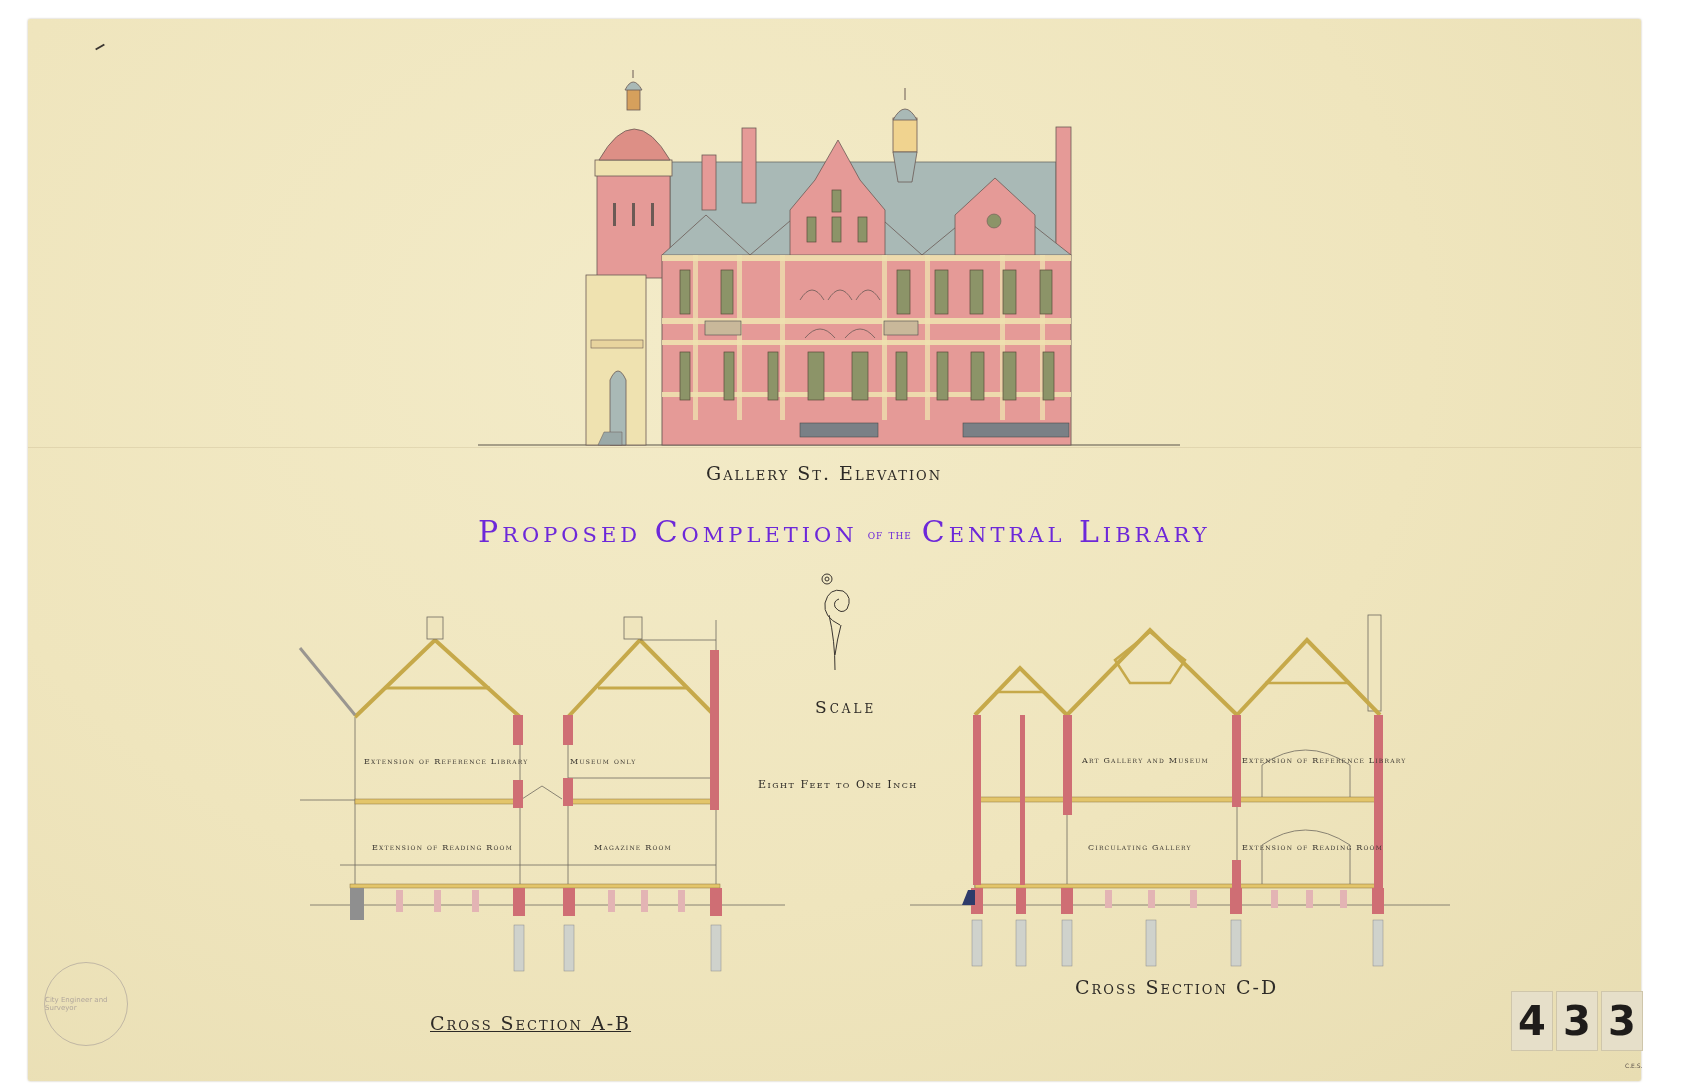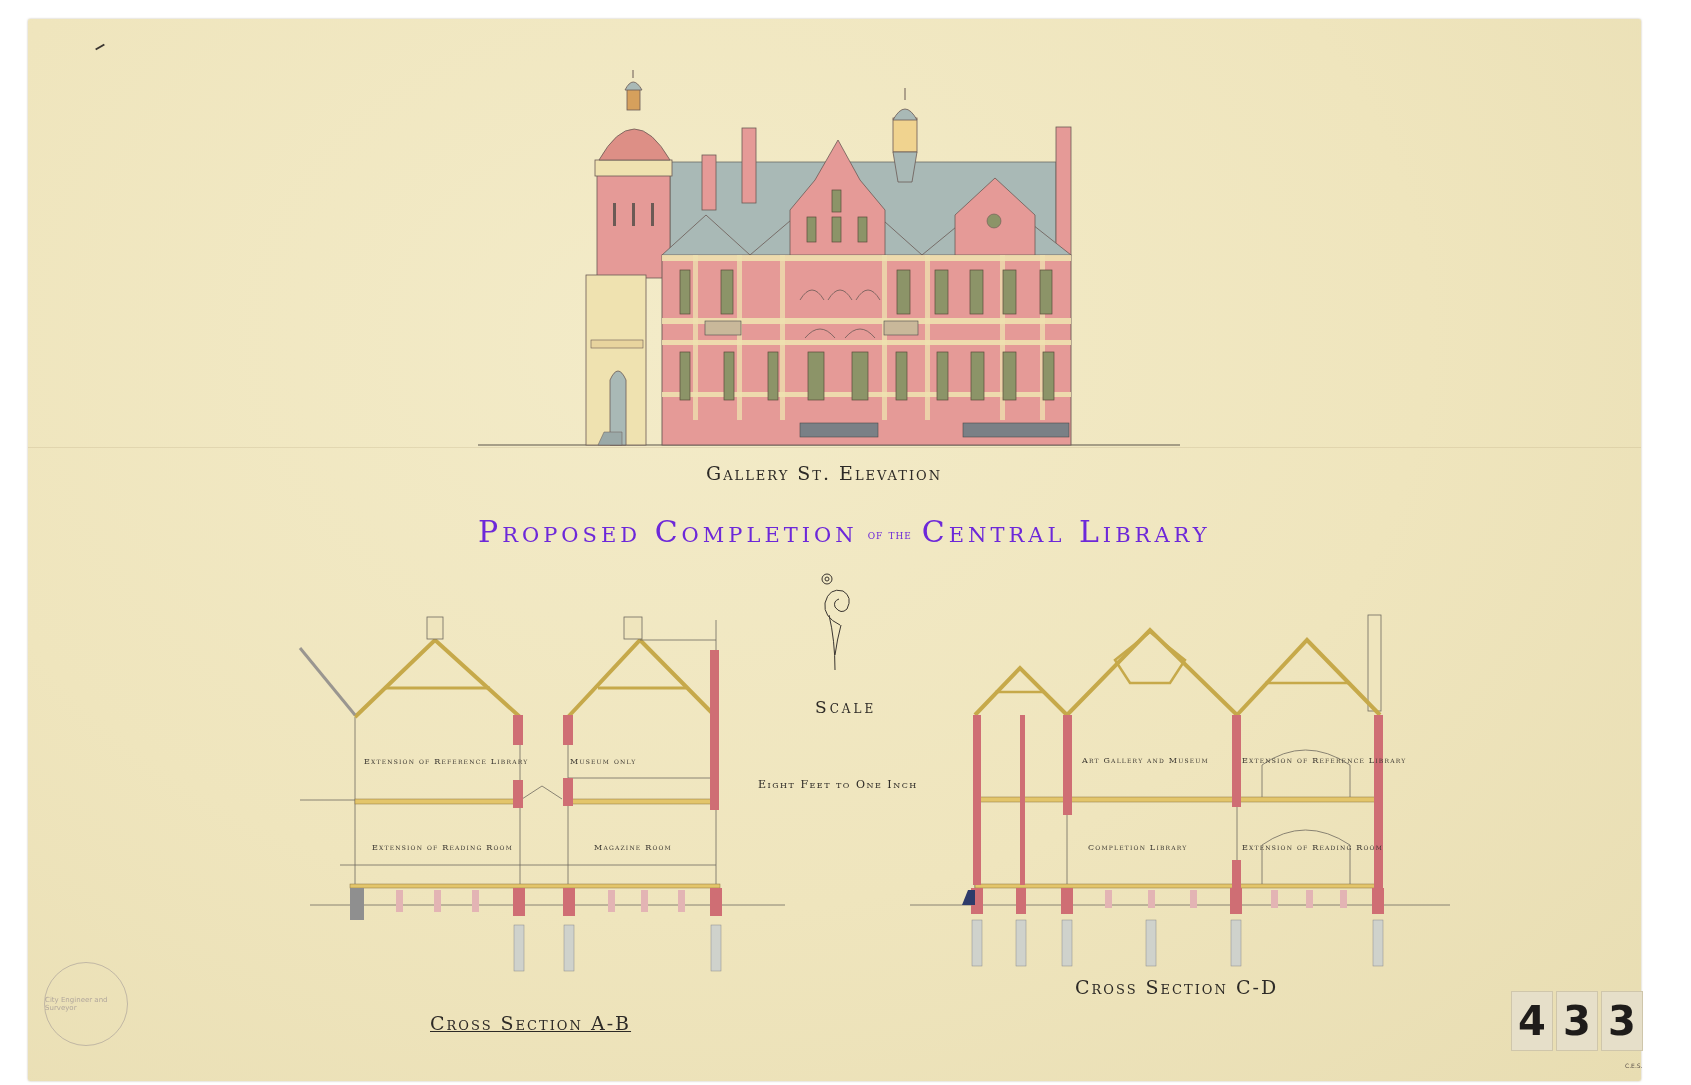--- a/index.html
+++ b/index.html
@@ -259,21 +259,21 @@
 <div class="abs caption scale-cap" style="left:815px;top:697px;">Scale</div>
 <div class="abs caption scale-sub" style="left:758px;top:730px;margin-top:48px;">Eight Feet to One Inch</div>
 
 <div class="abs room" style="left:364px;top:757px;">Extension of Reference Library</div>
 <div class="abs room" style="left:570px;top:757px;">Museum only</div>
 <div class="abs room" style="left:372px;top:843px;">Extension of Reading Room</div>
 <div class="abs room" style="left:594px;top:843px;">Magazine Room</div>
 
 <div class="abs room" style="left:1082px;top:756px;">Art Gallery and Museum</div>
 <div class="abs room" style="left:1242px;top:756px;">Extension of Reference Library</div>
-<div class="abs room" style="left:1088px;top:843px;">Completion Library</div>
+<div class="abs room" style="left:1088px;top:843px;">Circulating Gallery</div>
 <div class="abs room" style="left:1242px;top:843px;">Extension of Reading Room</div>
 
 <div class="abs caption section-cap" style="left:430px;top:1012px;text-decoration:underline;">Cross Section A-B</div>
 <div class="abs caption section-cap" style="left:1075px;top:976px;text-align:right;">Cross Section C-D</div>
 
 <div class="abs stamp" style="left:44px;top:962px;">
   <span>City Engineer and Surveyor</span>
 </div>
 
 <div class="abs tags" style="left:1511px;top:991px;">

